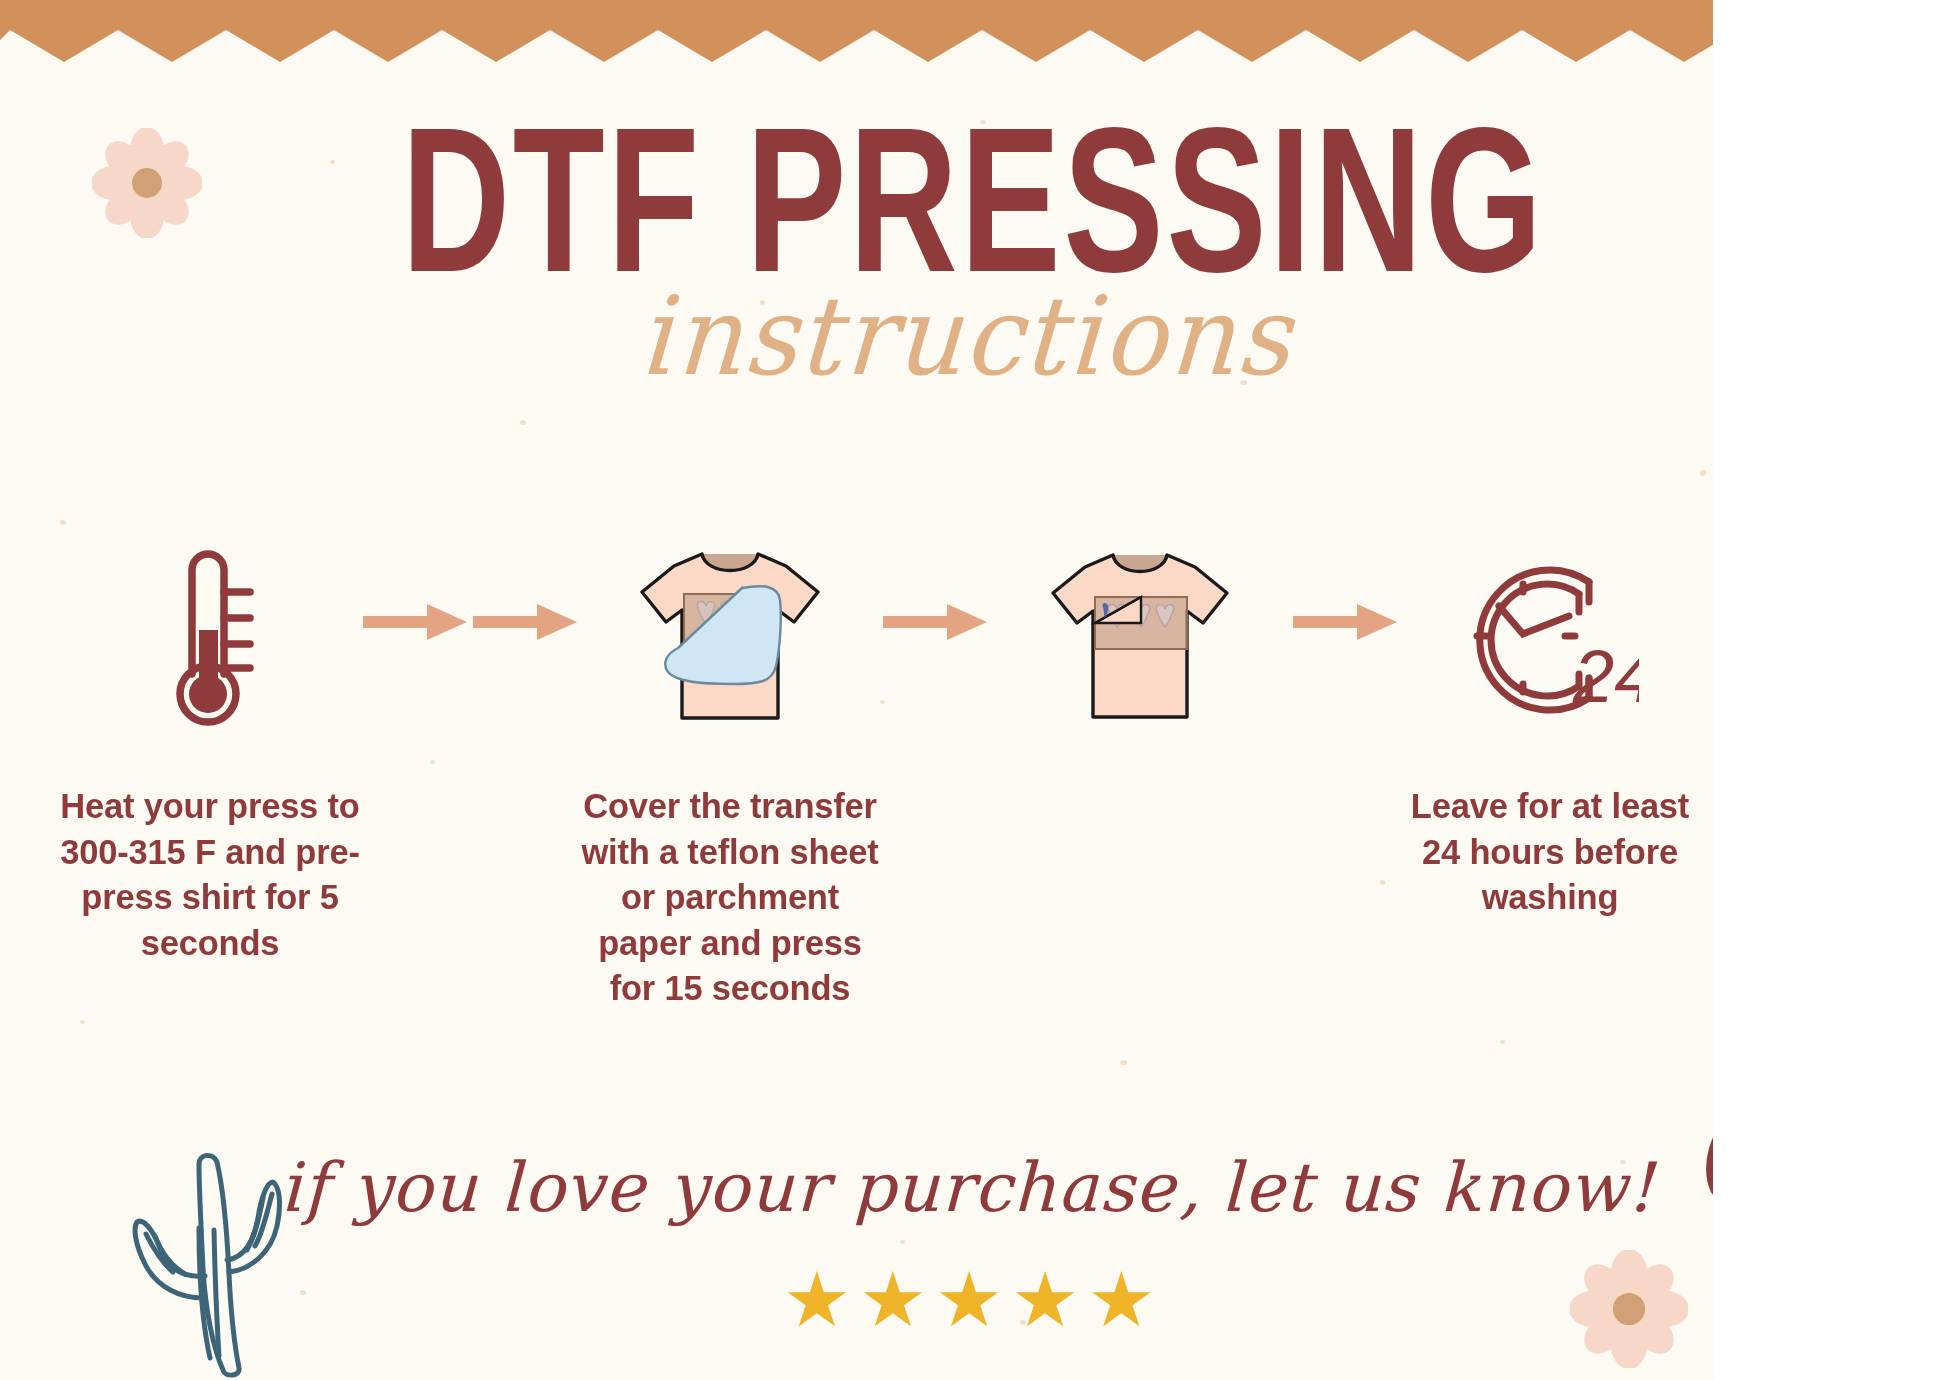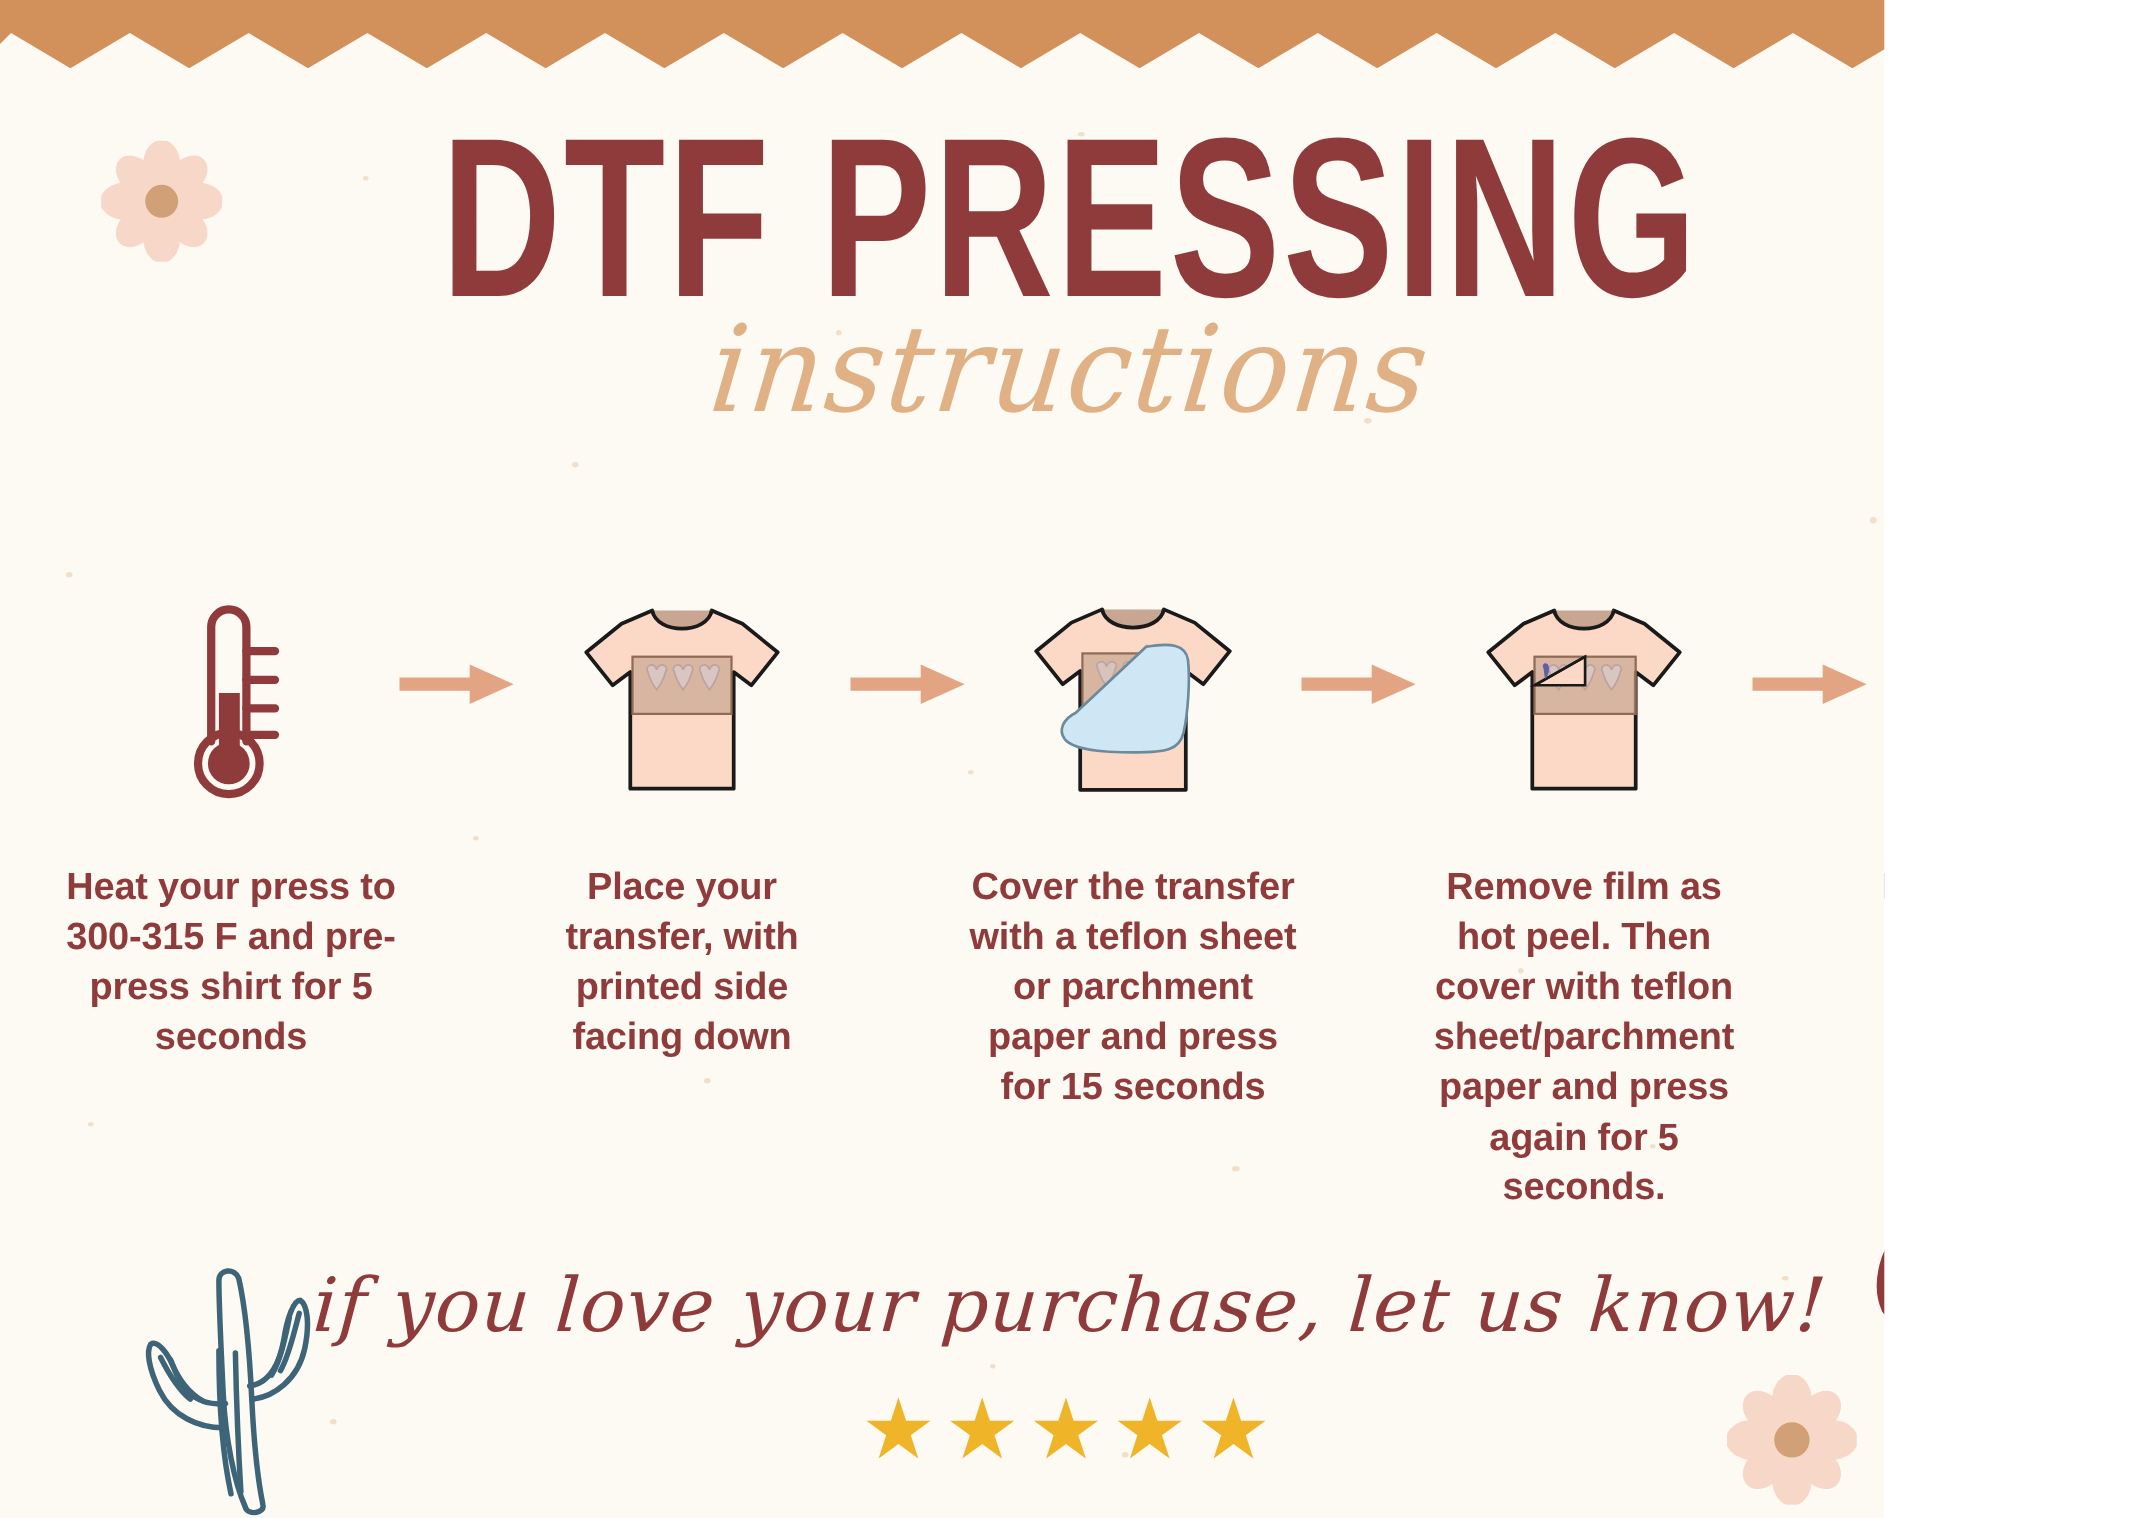--- a/index.html
+++ b/index.html
@@ -307,36 +307,20 @@
       </div>
       <div class="step-text">Heat your press to 300-315 F and pre-press shirt for 5 seconds</div>
     </div>
 
     <div class="arrow">
       <svg width="104" height="40" viewBox="0 0 104 40">
         <path d="M0,14 H64 V2 L104,20 L64,38 V26 H0 Z" fill="#e3a483"></path>
       </svg>
     </div>
 
-    <div class="step">
-      <div class="step-icon">
-        <svg width="190" height="180" viewBox="0 0 190 180">
-          <path d="M68,10 L40,22 L8,48 L32,78 L48,66 L48,172 L142,172 L142,66 L158,78 L182,48 L150,22 L122,10
-                   C118,30 72,30 68,10 Z" fill="#fbd9c6" stroke="#1a1a1a" stroke-width="3.4" stroke-linejoin="round"></path>
-          <path d="M68,10 C72,32 118,32 122,10" fill="#c9a691" stroke="#1a1a1a" stroke-width="3.4"></path>
-          <rect x="50" y="52" width="90" height="52" fill="#c9a691" fill-opacity=".72" stroke="#8f6a55" stroke-width="2"></rect>
-          <g fill="#d9c5c2" stroke="#bba3a0" stroke-width="1.6">
-            <path d="M64,66 C60,60 70,56 72,64 C74,56 84,60 80,66 C78,74 72,82 72,82 C72,82 66,74 64,66 Z"></path>
-            <path d="M88,66 C84,60 94,56 96,64 C98,56 108,60 104,66 C102,74 96,82 96,82 C96,82 90,74 88,66 Z"></path>
-            <path d="M112,66 C108,60 118,56 120,64 C122,56 132,60 128,66 C126,74 120,82 120,82 C120,82 114,74 112,66 Z"></path>
-          </g>
-        </svg>
-      </div>
-      <div class="step-text">Place your transfer, with printed side facing down</div>
-    </div>
 
     <div class="arrow">
       <svg width="104" height="40" viewBox="0 0 104 40">
         <path d="M0,14 H64 V2 L104,20 L64,38 V26 H0 Z" fill="#e3a483"></path>
       </svg>
     </div>
 
     <div class="step">
       <div class="step-icon">
         <svg width="196" height="182" viewBox="0 0 196 182">
@@ -376,21 +360,20 @@
             <path d="M64,66 C60,60 70,56 72,64 C74,56 84,60 80,66 C78,74 72,82 72,82 C72,82 66,74 64,66 Z"></path>
             <path d="M88,66 C84,60 94,56 96,64 C98,56 108,60 104,66 C102,74 96,82 96,82 C96,82 90,74 88,66 Z"></path>
             <path d="M112,66 C108,60 118,56 120,64 C122,56 132,60 128,66 C126,74 120,82 120,82 C120,82 114,74 112,66 Z"></path>
           </g>
 
           <path d="M50,78 L96,52 L96,78 Z" fill="#fbd9c6" stroke="#1a1a1a" stroke-width="2.4"></path>
           <path d="M50,78 L96,52" stroke="#1a1a1a" stroke-width="2.4" fill="none"></path>
           <path d="M58,62 C56,58 62,56 63,61 C64,66 61,72 60,72 C59,72 59,66 58,62 Z" fill="#5c62a8"></path>
         </svg>
       </div>
-      <div class="step-text">Remove film as hot peel. Then cover with teflon sheet/parchment paper and press again for 5 seconds.</div>
     </div>
 
     <div class="arrow">
       <svg width="104" height="40" viewBox="0 0 104 40">
         <path d="M0,14 H64 V2 L104,20 L64,38 V26 H0 Z" fill="#e3a483"></path>
       </svg>
     </div>
 
     <div class="step">
       <div class="step-icon">

